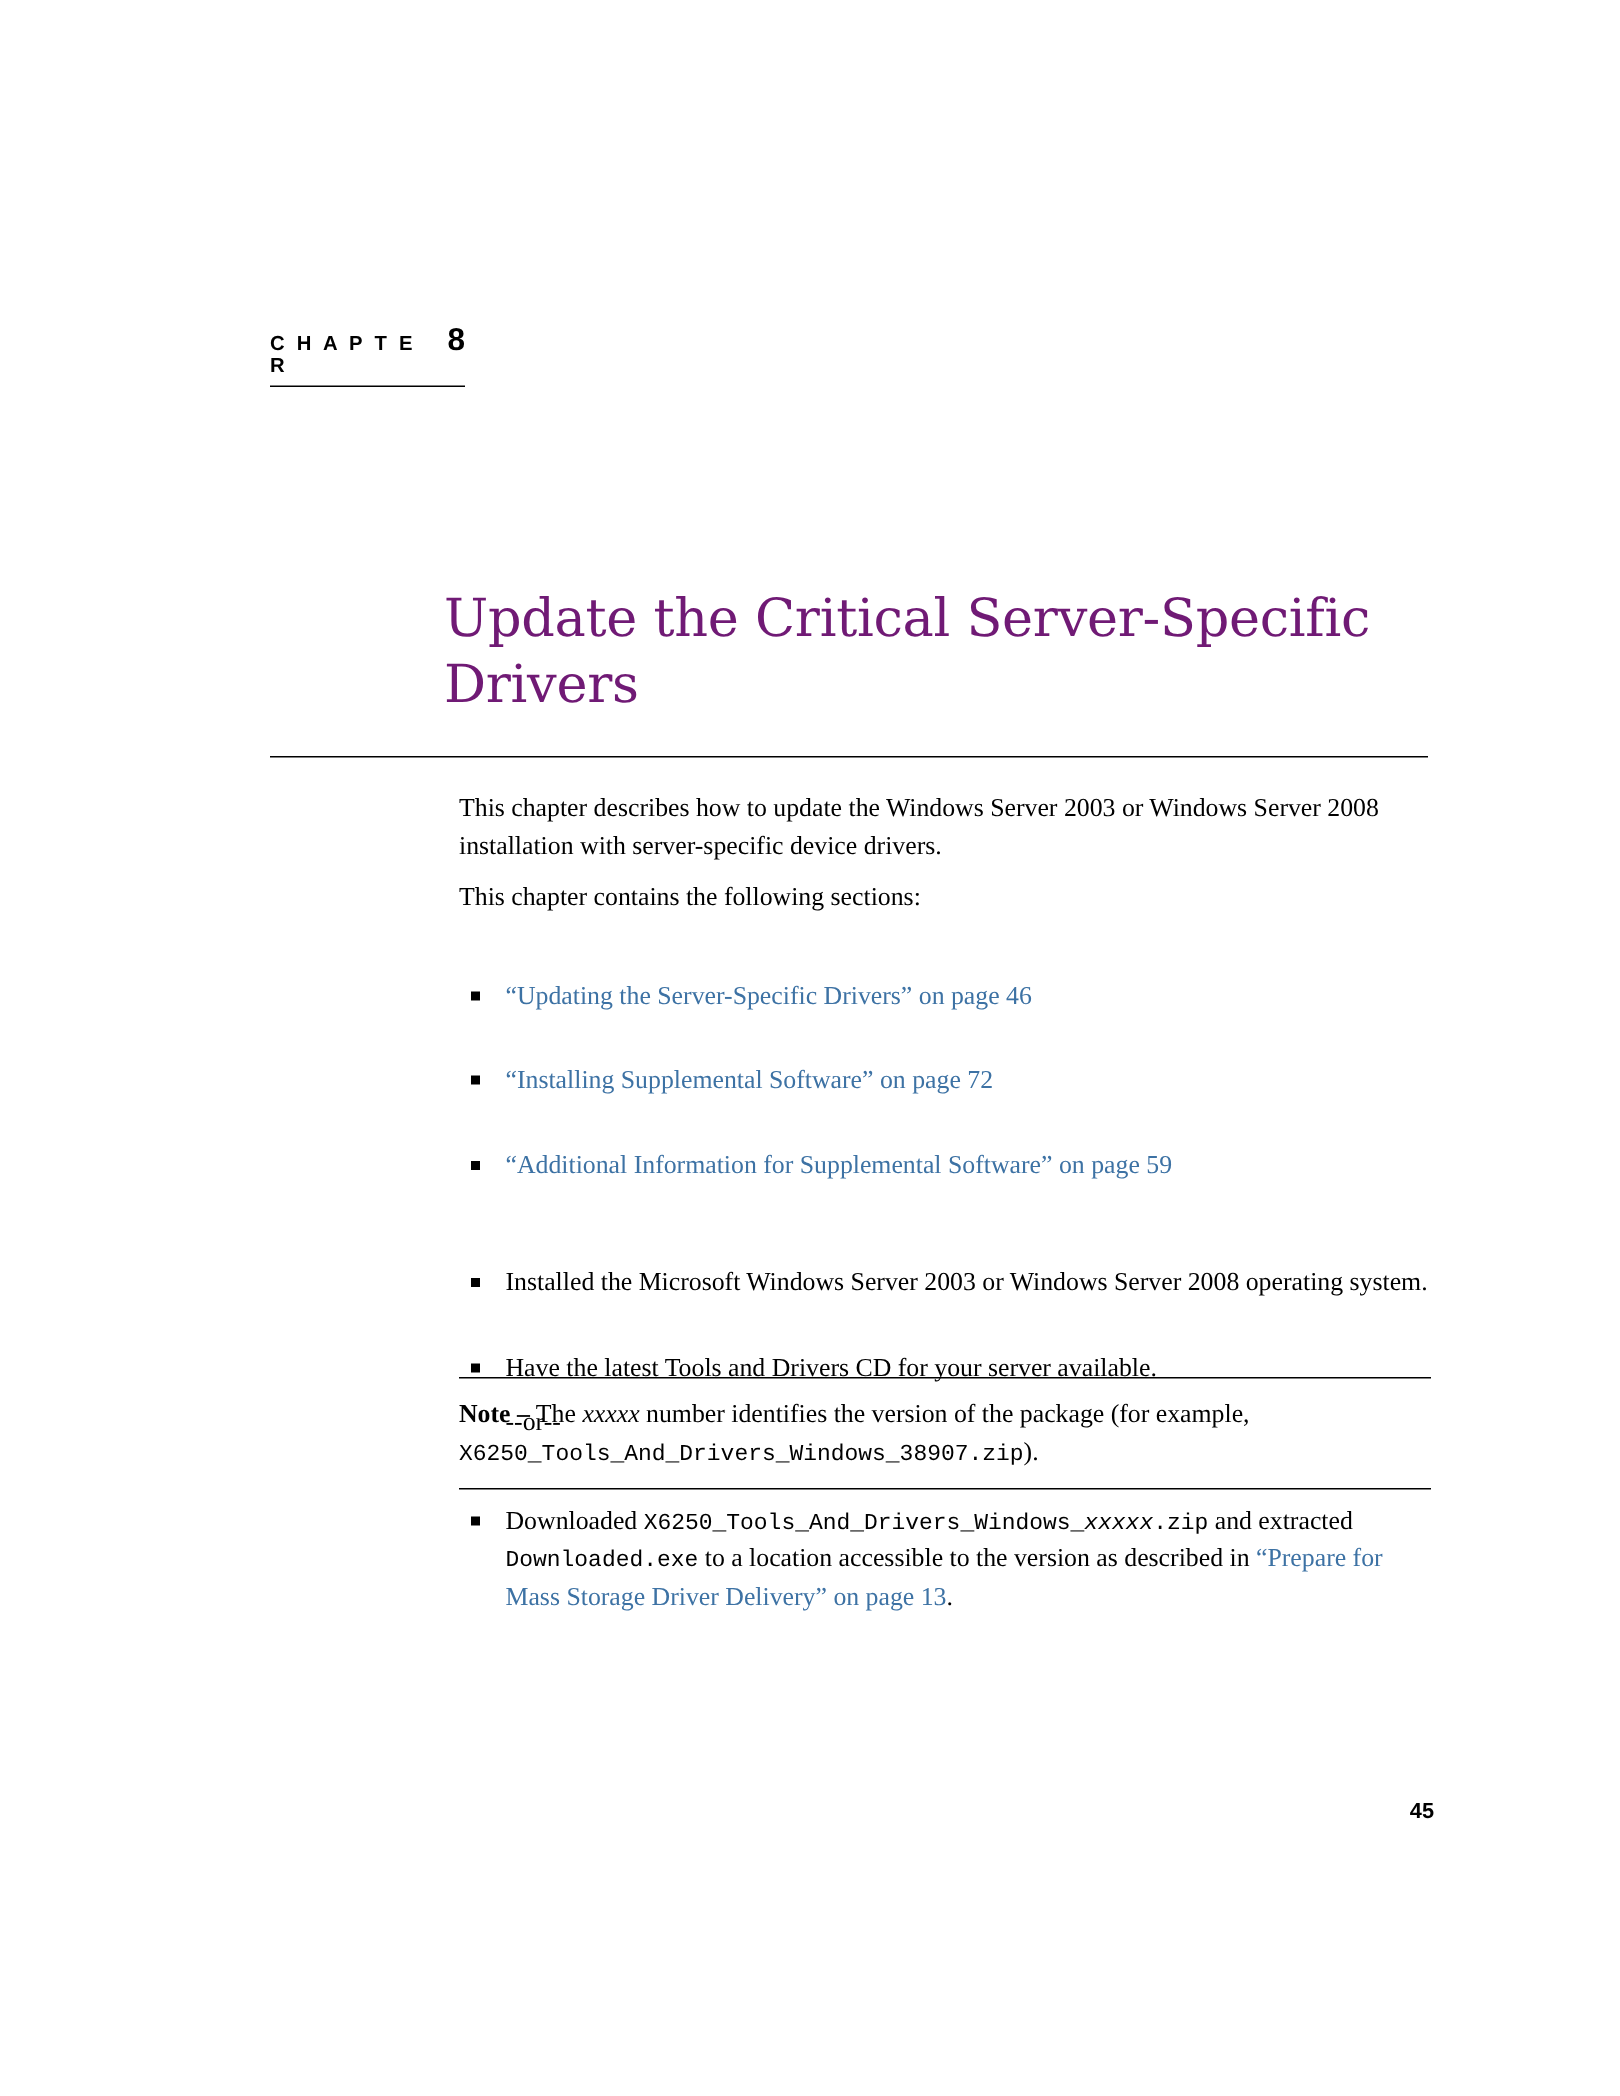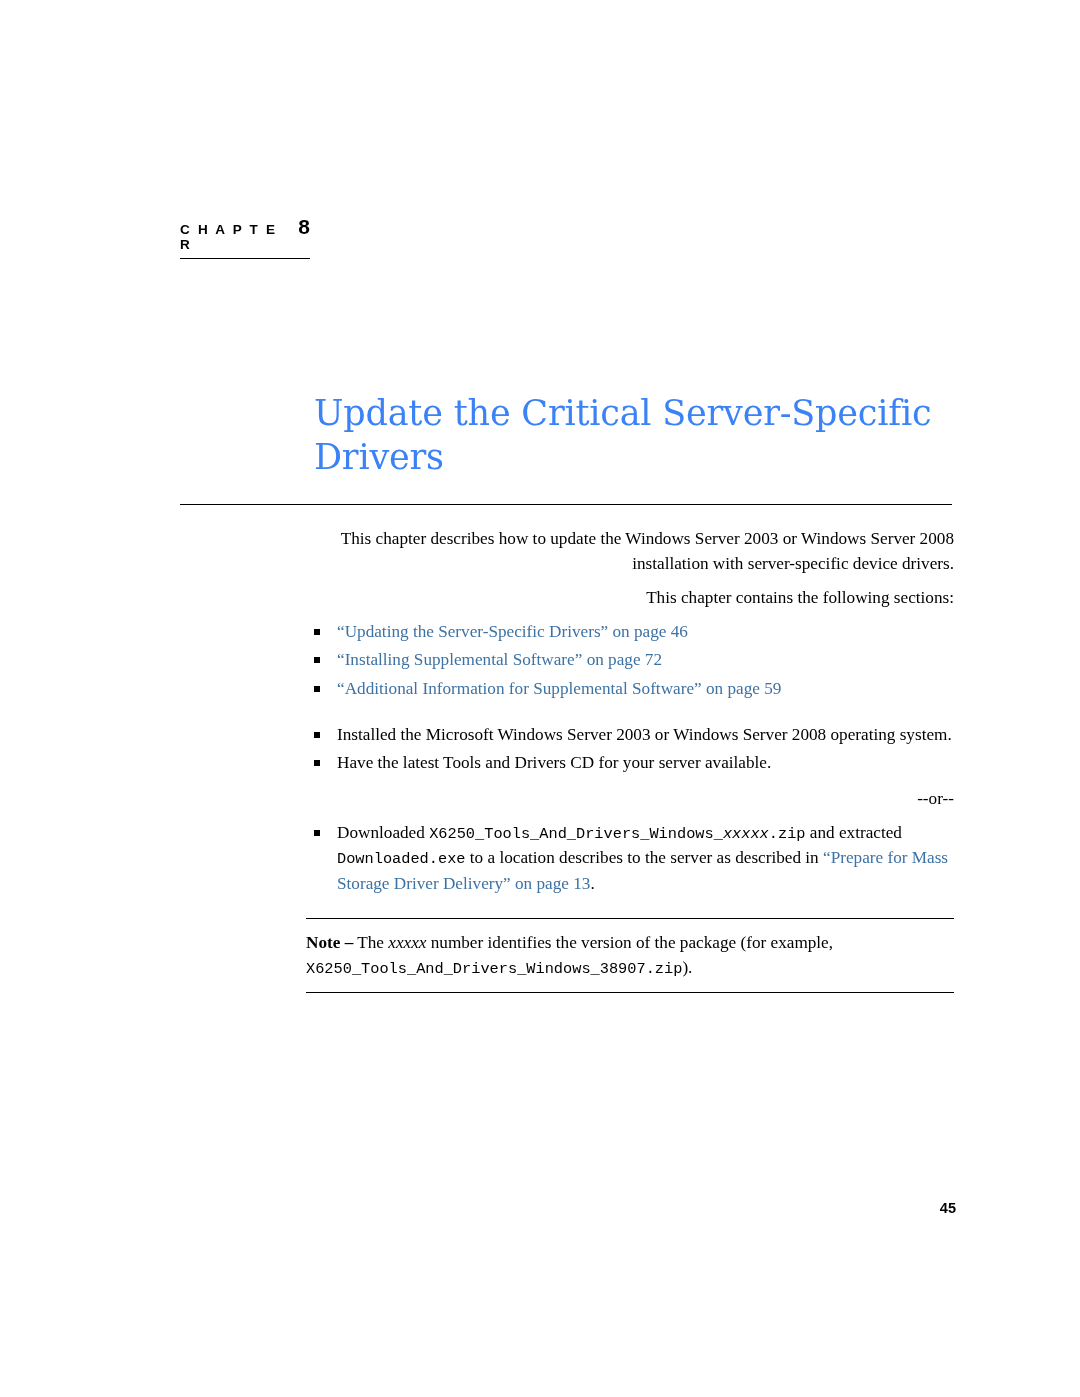--- a/index.html
+++ b/index.html
@@ -39,28 +39,28 @@
     font-family: "Liberation Sans", sans-serif;
     font-size: 21px;
     font-weight: bold;
     margin-left: 14px;
     color: #000;
   }
 
   
   .chapter-title {
     position: absolute;
-    left: 314px;
+    left: 296px;
     top: 368px;
     width: 660px;
     font-family: "DejaVu Serif", serif;
     font-size: 35px;
     line-height: 44px;
     font-weight: normal;
-    color: #3b82f6;
+    color: #701a75;
     letter-spacing: -0.2px;
   }
 
   .rule-top {
     position: absolute;
     left: 180px;
     top: 504px;
     width: 772px;
     border-top: 1.1px solid #000;
   }
@@ -69,38 +69,38 @@
   .content {
     position: absolute;
     left: 306px;
     top: 527px;
     width: 648px;
     font-size: 17.2px;
     line-height: 24.5px;
   }
   .content p {
     margin: 0 0 0 0;
-    text-align: right;
   }
   .para-gap {
     height: 10px;
   }
   .small-gap {
     height: 9px;
   }
 
   ul.bullets {
     list-style: none;
     margin: 0;
     padding: 0;
   }
   ul.bullets li {
     position: relative;
     padding-left: 31px;
     margin-bottom: 3px;
+    margin-top: 32px;
   }
   ul.bullets li .marker {
     position: absolute;
     left: 8px;
     top: 9px;
     width: 6px;
     height: 6px;
     background: #000;
   }
   .link {
@@ -199,21 +199,21 @@
       </li>
     </ul>
 
     <div style="height:9px"></div>
     <p style="padding-left:31px">--or--</p>
     <div style="height:9px"></div>
 
     <ul class="bullets">
       <li>
         <span class="marker"></span>
-        <span>Downloaded </span><span class="mono">X6250_Tools_And_Drivers_Windows_</span><span class="mono ital">xxxxx</span><span class="mono">.zip</span><span> and extracted </span><span class="mono">Downloaded.exe</span><span> to a location describes to the server as described in </span><span class="link">“Prepare for Mass Storage Driver Delivery” on page 13</span><span>.</span>
+        <span>Downloaded </span><span class="mono">X6250_Tools_And_Drivers_Windows_</span><span class="mono ital">xxxxx</span><span class="mono">.zip</span><span> and extracted </span><span class="mono">Downloaded.exe</span><span> to a location accessible to the version as described in </span><span class="link">“Prepare for Mass Storage Driver Delivery” on page 13</span><span>.</span>
       </li>
     </ul>
 
   </div>
 
   <div class="note">
     <div class="note-rule"></div>
     <div class="note-body">
       <span class="note-label">Note –</span><span> The </span><span class="ital">xxxxx</span><span> number identifies the version of the package (for example, </span><span class="mono">X6250_Tools_And_Drivers_Windows_38907.zip</span><span>).</span>
     </div>

